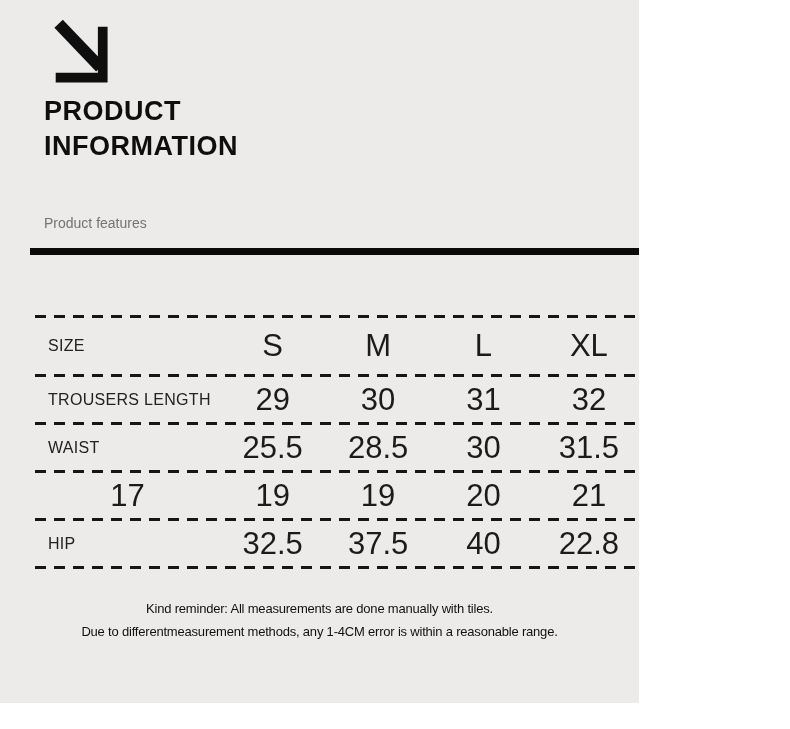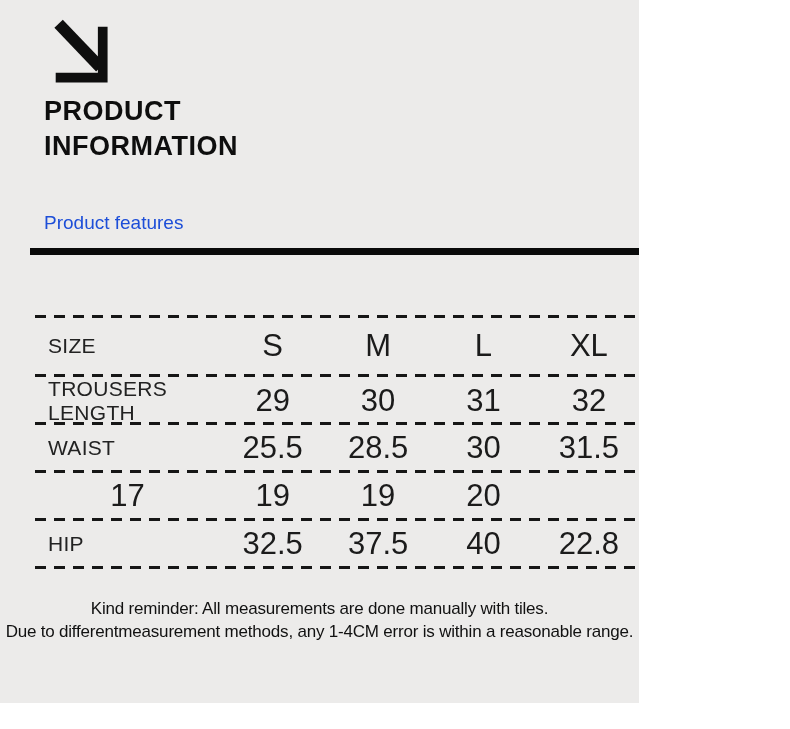--- a/index.html
+++ b/index.html
@@ -26,23 +26,23 @@
     width:290px;
     font-size:27px;
     line-height:35px;
     font-weight:bold;
     letter-spacing:0.5px;
     color:#0e0e0e;
   }
   
   .features-label{
     margin:46px 0 0 44px;
-    font-size:19px;
+    font-size:14px;
     line-height:26px;
-    color:#1d4ed8;
+    color:#737373;
   }
   .divider-bar{
     margin:12px 0 0 30px;
     width:730px;height:7px;
     background:#0a0a0a;
   }
   
   .size-table{
     margin:60px 0 0 35px;
     width:712px;
@@ -53,34 +53,34 @@
   }
   .trow{
     display:grid;
     grid-template-columns:185px repeat(5,1fr);
     align-items:center;
     height:45px;
   }
   .trow.header{height:56px;}
   .row-label{
     padding-left:13px;
-    font-size:21px;
+    font-size:16px;
     letter-spacing:0.3px;
     color:#222222;
   }
   .cell{
     text-align:center;
     font-size:31px;
     color:#1b1b1b;
   }
   
   .reminder{
     margin-top:28px;
     text-align:center;
-    font-size:17px;
+    font-size:13px;
     line-height:23px;
     letter-spacing:-0.2px;
     color:#111111;
   }
 </style>
 </head>
 <body>
 
 <div class="panel">
 
@@ -124,20 +124,21 @@
       <div class="cell">30</div>
       <div class="cell">31.5</div>
     </div>
     <div class="dash"></div>
 
     <div class="trow">
       <div class="cell">17</div>
       <div class="cell">19</div>
       <div class="cell">19</div>
       <div class="cell">20</div>
+      <div class="cell">21</div>
     </div>
     <div class="dash"></div>
 
     <div class="trow">
       <div class="row-label">HIP</div>
       <div class="cell">32.5</div>
       <div class="cell">37.5</div>
       <div class="cell">40</div>
       <div class="cell">22.8</div>
     </div>

